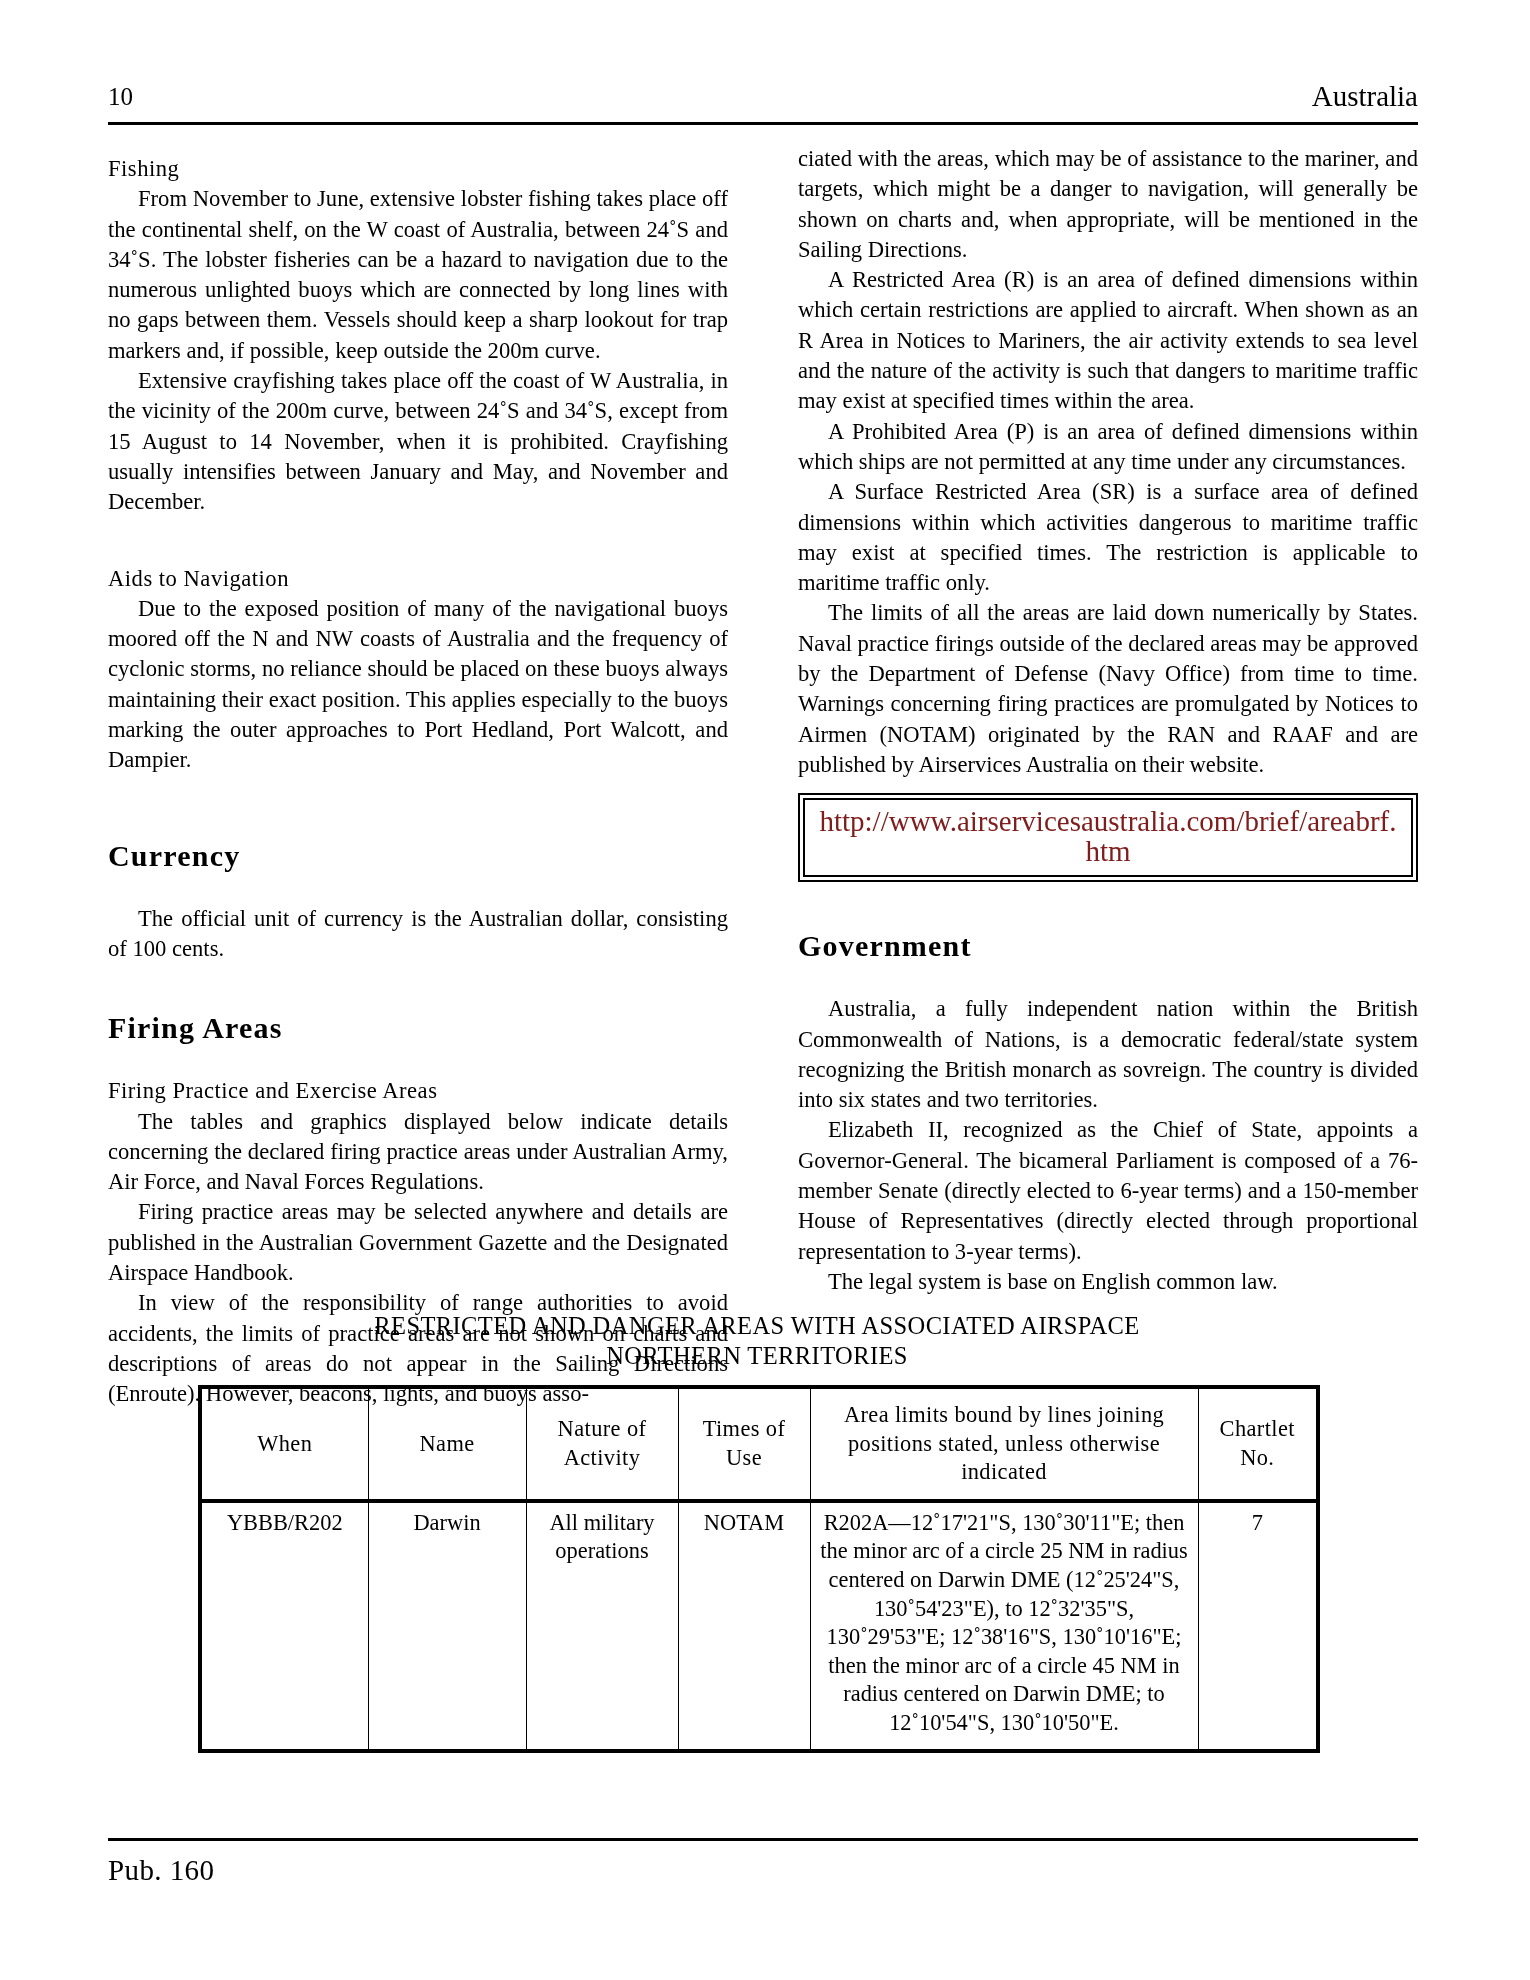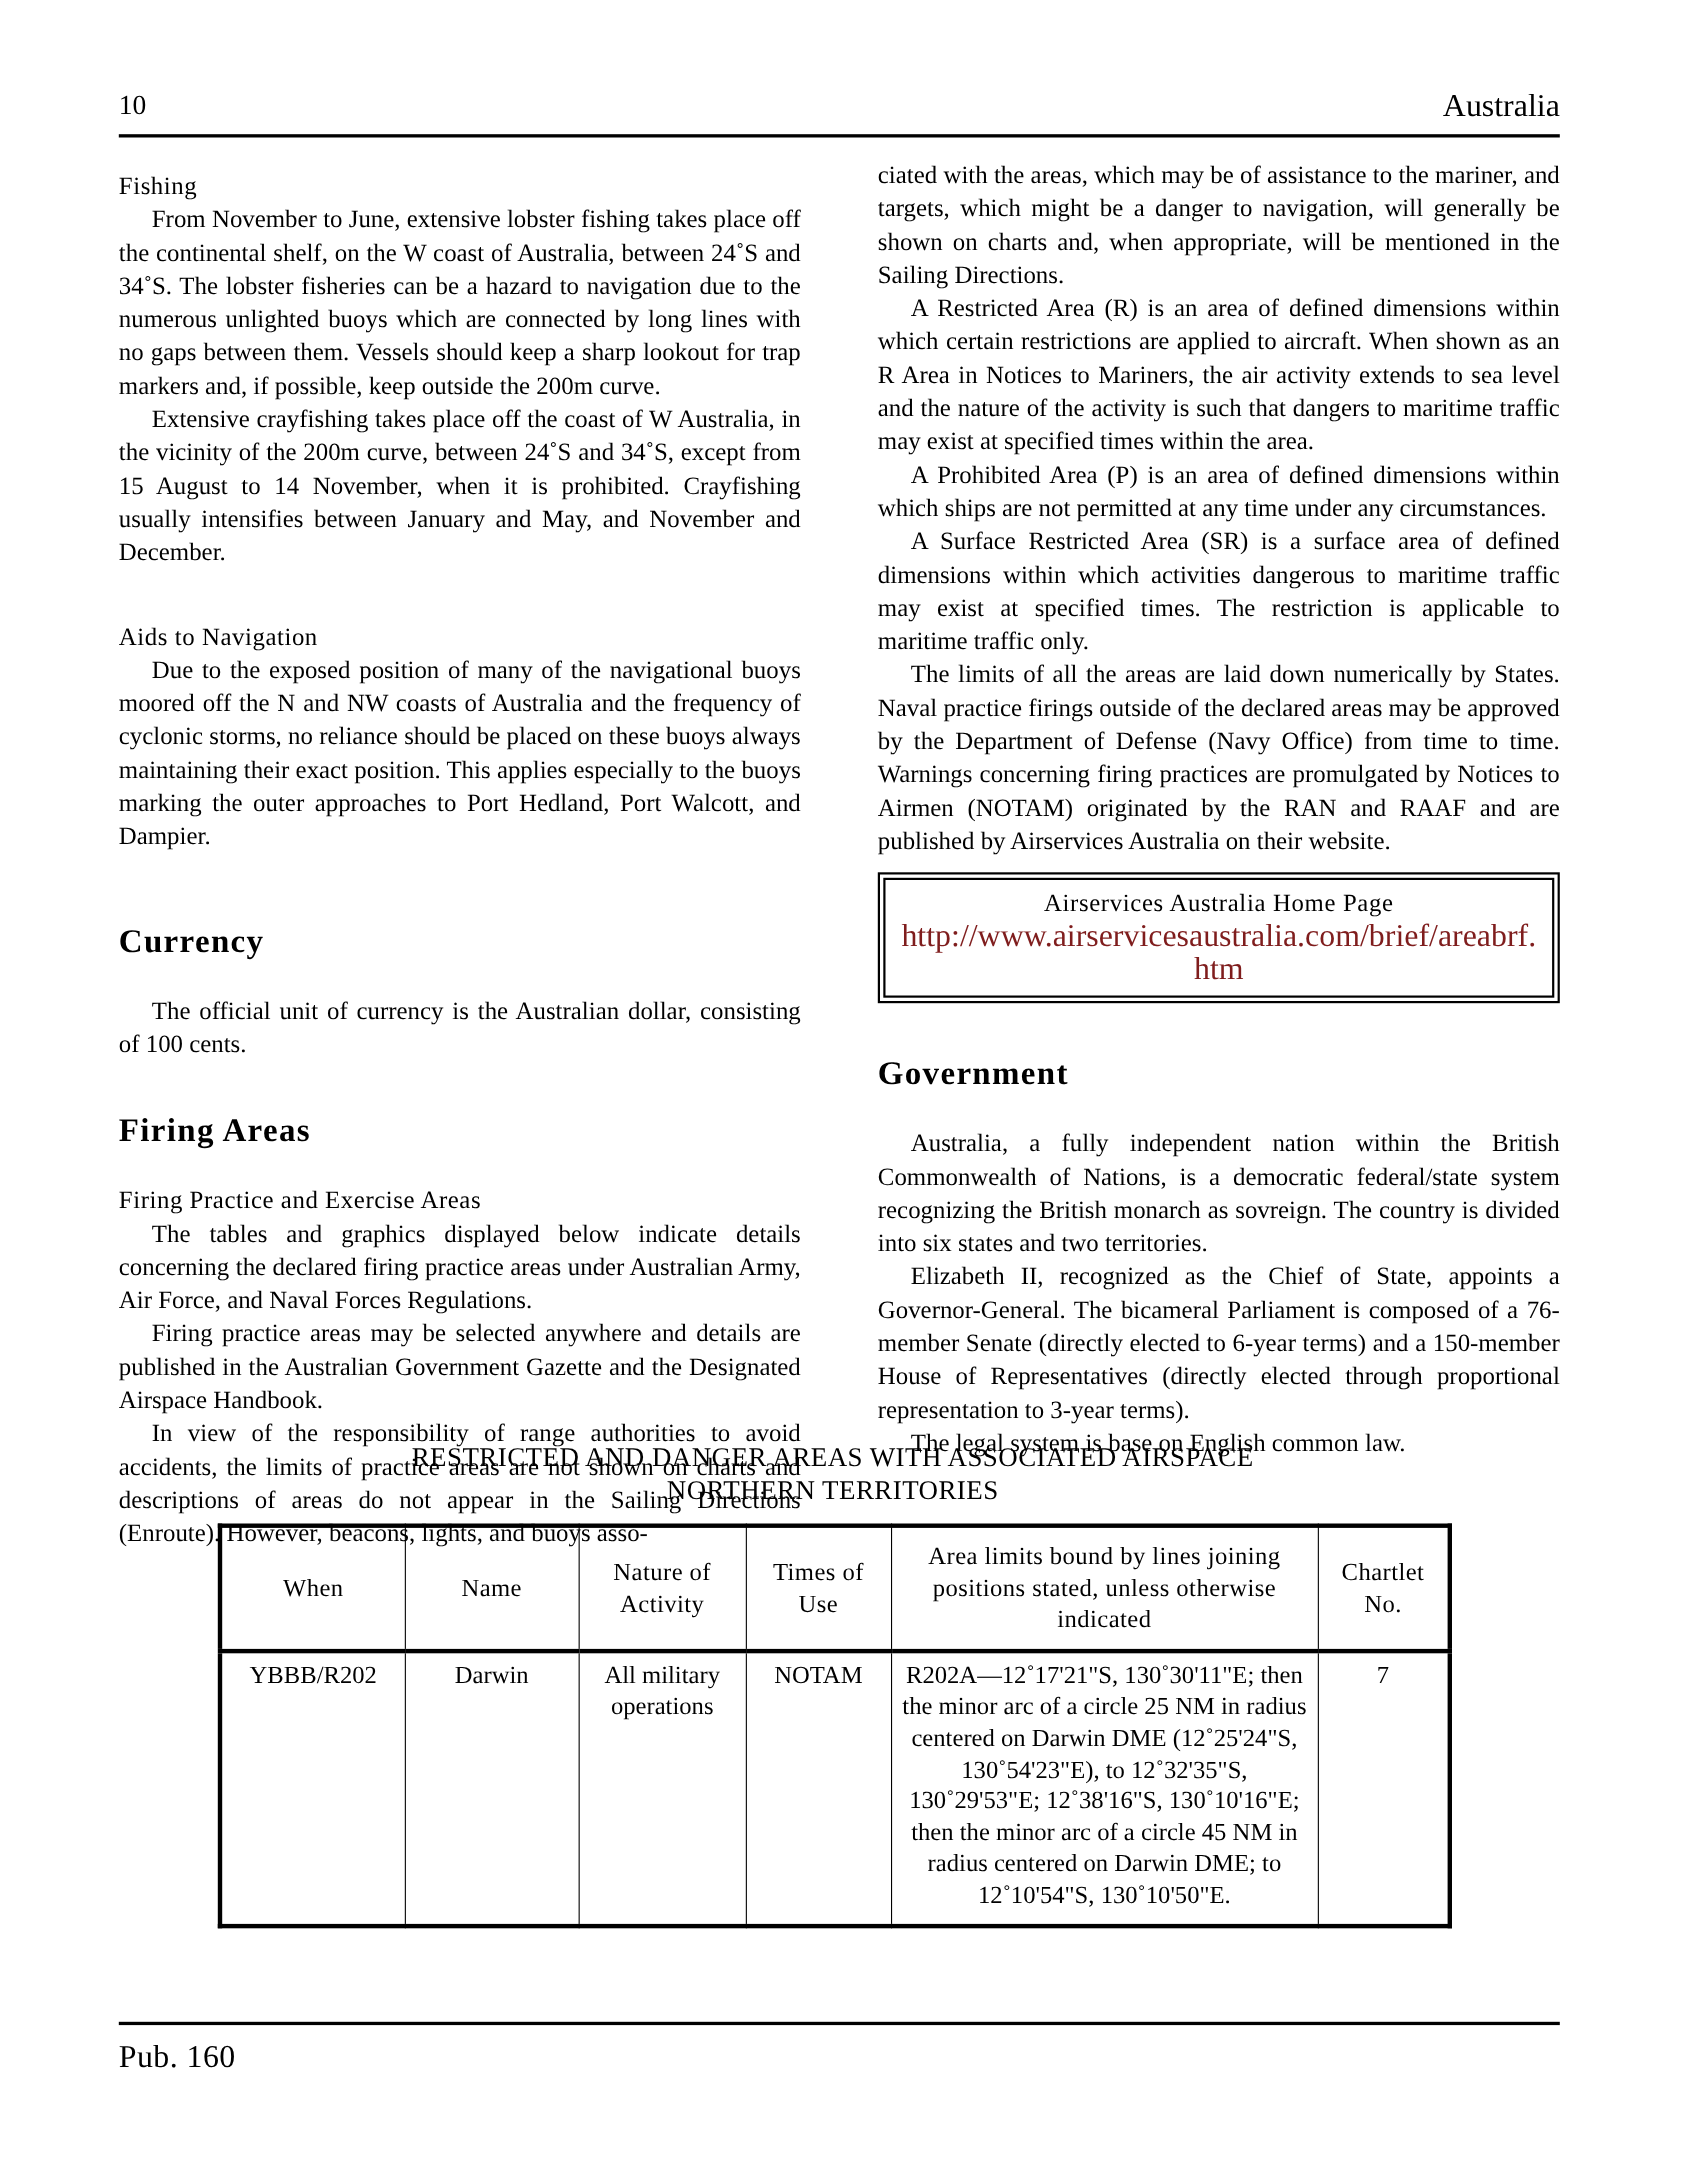--- a/index.html
+++ b/index.html
@@ -229,21 +229,20 @@
   <div class="col col-right">
 
     <p class="body noindent">ciated with the areas, which may be of assistance to the mariner, and targets, which might be a danger to navigation, will generally be shown on charts and, when appropriate, will be mentioned in the Sailing Directions.</p>
     <p class="body">A Restricted Area (R) is an area of defined dimensions within which certain restrictions are applied to aircraft. When shown as an R Area in Notices to Mariners, the air activity extends to sea level and the nature of the activity is such that dangers to maritime traffic may exist at specified times within the area.</p>
     <p class="body">A Prohibited Area (P) is an area of defined dimensions within which ships are not permitted at any time under any circumstances.</p>
     <p class="body">A Surface Restricted Area (SR) is a surface area of defined dimensions within which activities dangerous to maritime traffic may exist at specified times. The restriction is applicable to maritime traffic only.</p>
     <p class="body">The limits of all the areas are laid down numerically by States. Naval practice firings outside of the declared areas may be approved by the Department of Defense (Navy Office) from time to time. Warnings concerning firing practices are promulgated by Notices to Airmen (NOTAM) originated by the RAN and RAAF and are published by Airservices Australia on their website.</p>
 
     <div class="urlbox">
       <div class="urlbox-inner">
-        <div class="ub-title">Airservices Australia Home Page</div>
         <a class="ub-link" href="#">http://www.airservicesaustralia.com/brief/areabrf.htm</a>
       </div>
     </div>
 
     <div class="gap-md"></div>
 
     <h2 class="section">Government</h2>
     <div class="gap-sm"></div>
     <p class="body">Australia, a fully independent nation within the British Commonwealth of Nations, is a democratic federal/state system recognizing the British monarch as sovreign. The country is divided into six states and two territories.</p>
     <p class="body">Elizabeth II, recognized as the Chief of State, appoints a Governor-General. The bicameral Parliament is composed of a 76-member Senate (directly elected to 6-year terms) and a 150-member House of Representatives (directly elected through proportional representation to 3-year terms).</p>

